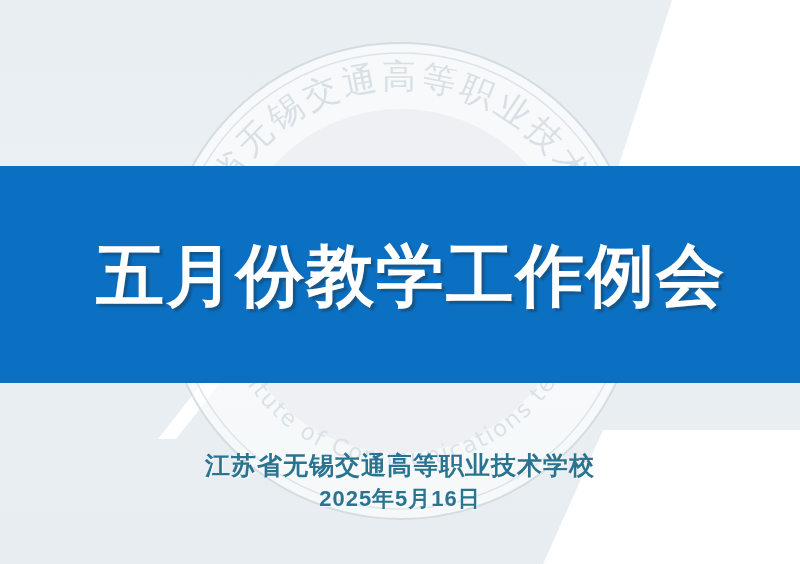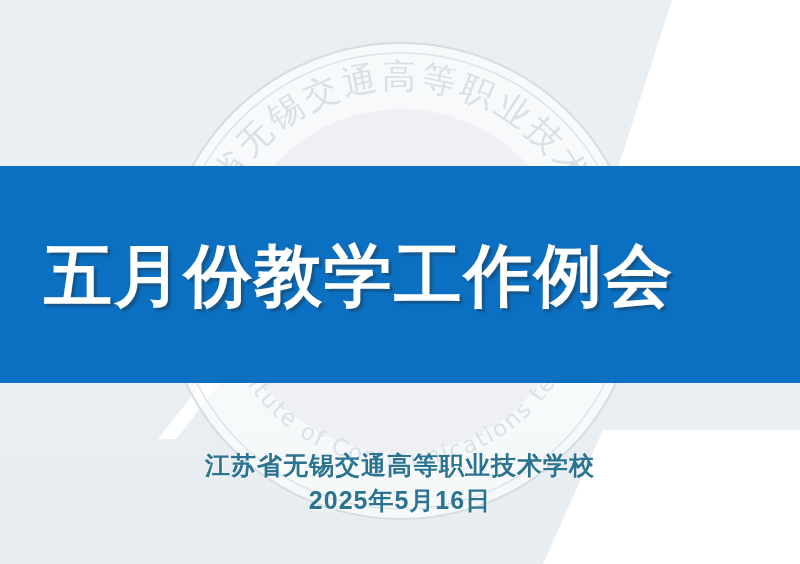--- a/index.html
+++ b/index.html
@@ -83,21 +83,21 @@
     background: #0b70c2;
   }
   .banner-title {
     position: absolute;
     left: 0;
     top: 0;
     width: 800px;
     height: 217px;
     display: flex;
     align-items: center;
-    padding-left: 44px;
+    padding-left: 96px;
     box-sizing: border-box;
     color: #ffffff;
     font-size: 68px;
     font-weight: bold;
     letter-spacing: 2px;
     line-height: 1;
     white-space: nowrap;
     text-shadow: 3px 3px 2px rgba(30, 55, 75, 0.45);
   }
 
@@ -111,21 +111,21 @@
     color: #2b7491;
     font-weight: bold;
     line-height: 1.25;
     text-shadow: 1px 1px 1px rgba(255, 255, 255, 0.85);
   }
   .subtitle-org {
     font-size: 25px;
     letter-spacing: 1px;
   }
   .subtitle-date {
-    font-size: 25px;
+    font-size: 22px;
     letter-spacing: 1px;
     margin-top: 4px;
   }
 </style>
 </head>
 <body>
 
 <div class="slide">
 
   <div class="bg-base"></div>

